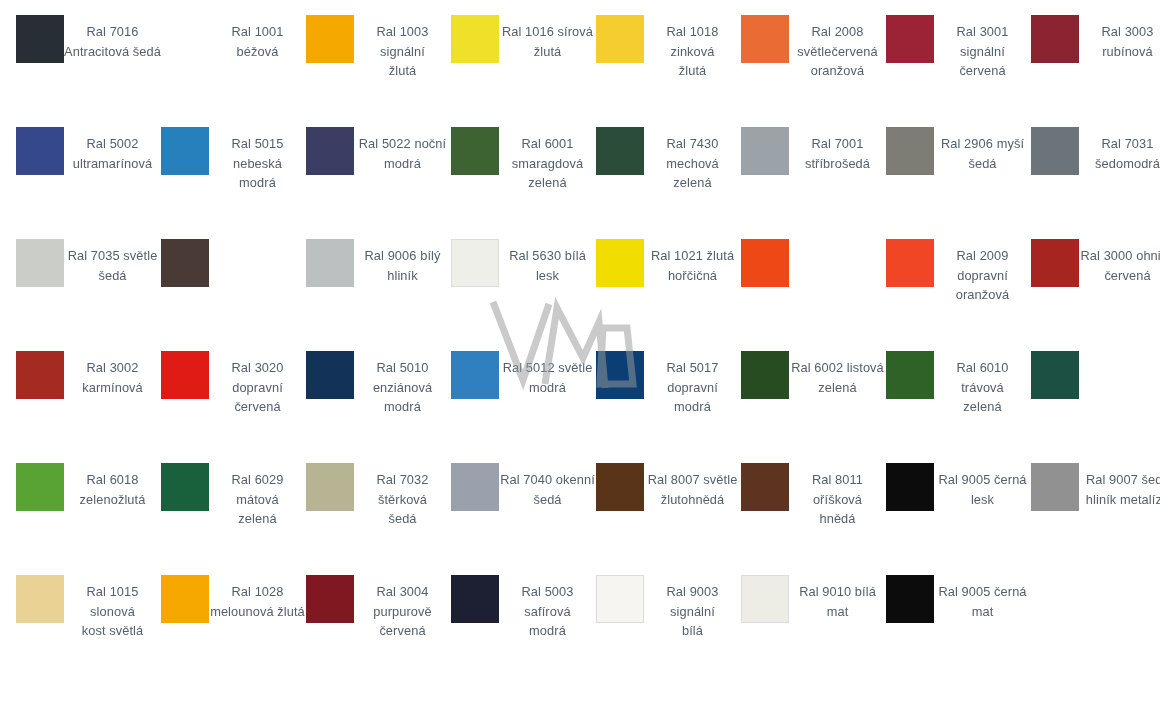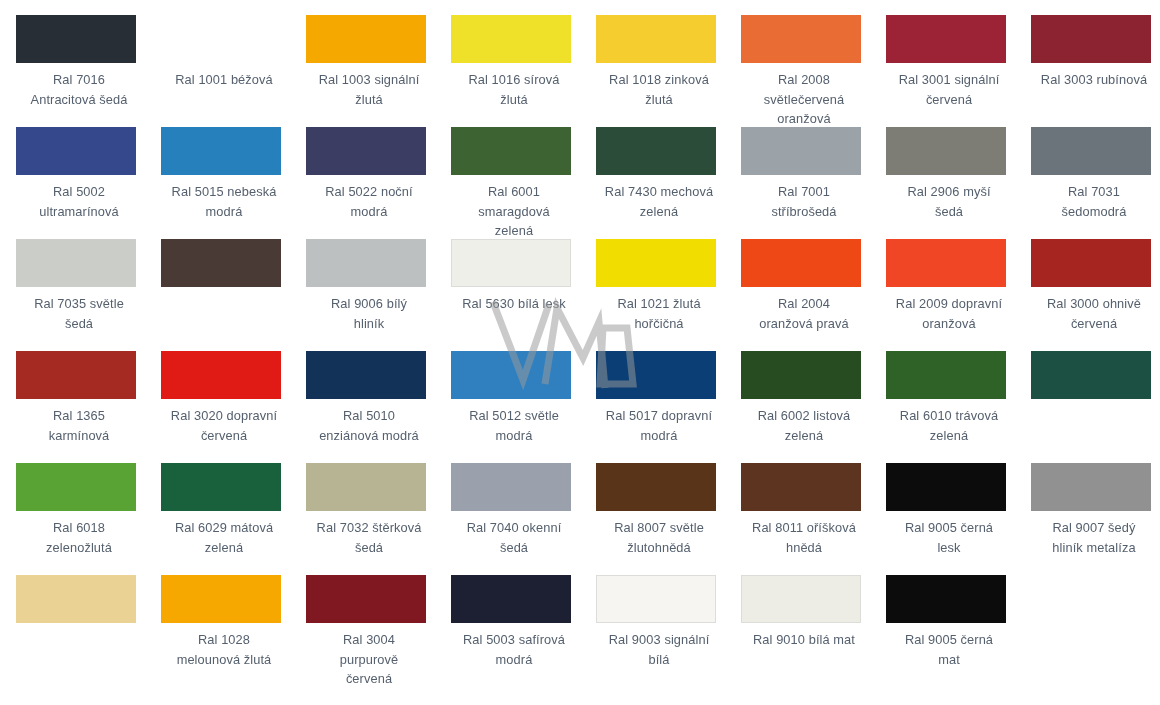--- a/index.html
+++ b/index.html
@@ -22,21 +22,21 @@
     grid-template-columns: repeat(8, 145px);
     grid-auto-rows: 112px;
     padding: 15px 0 0 16px;
     position: relative;
     z-index: 1;
   }
 
   .swatch-cell {
     width: 145px;
     display: flex;
-    flex-direction: column;
+    flex-direction: row;
     align-items: flex-start;
   }
 
   .swatch-chip {
     width: 120px;
     height: 48px;
     flex: 0 0 48px;
   }
   .swatch-chip.bordered {
     border: 1px solid #dcdcd8;
@@ -167,36 +167,34 @@
       <div class="swatch-chip bordered" style="background-color: rgb(239, 239, 233);"></div>
       <div class="swatch-label">Ral 5630 bílá lesk</div>
     </div>
     <div class="swatch-cell">
       <div class="swatch-chip" style="background-color: rgb(242, 221, 0);"></div>
       <div class="swatch-label">Ral 1021 žlutá
 hořčičná</div>
     </div>
     <div class="swatch-cell">
       <div class="swatch-chip" style="background-color: rgb(239, 72, 23);"></div>
-      <div class="swatch-label">Ral 2004
-oranžová pravá</div>
     </div>
     <div class="swatch-cell">
       <div class="swatch-chip" style="background-color: rgb(240, 70, 38);"></div>
       <div class="swatch-label">Ral 2009 dopravní
 oranžová</div>
     </div>
     <div class="swatch-cell">
       <div class="swatch-chip" style="background-color: rgb(166, 37, 33);"></div>
       <div class="swatch-label">Ral 3000 ohnivě
 červená</div>
     </div>
     <div class="swatch-cell">
       <div class="swatch-chip" style="background-color: rgb(165, 42, 34);"></div>
-      <div class="swatch-label">Ral 1365
+      <div class="swatch-label">Ral 3002
 karmínová</div>
     </div>
     <div class="swatch-cell">
       <div class="swatch-chip" style="background-color: rgb(224, 27, 21);"></div>
       <div class="swatch-label">Ral 3020 dopravní
 červená</div>
     </div>
     <div class="swatch-cell">
       <div class="swatch-chip" style="background-color: rgb(18, 50, 87);"></div>
       <div class="swatch-label">Ral 5010
@@ -260,20 +258,22 @@
       <div class="swatch-label">Ral 9005 černá
 lesk</div>
     </div>
     <div class="swatch-cell">
       <div class="swatch-chip" style="background-color: rgb(145, 145, 145);"></div>
       <div class="swatch-label">Ral 9007 šedý
 hliník metalíza</div>
     </div>
     <div class="swatch-cell">
       <div class="swatch-chip" style="background-color: rgb(233, 210, 148);"></div>
+      <div class="swatch-label">Ral 1015 slonová
+kost světlá</div>
     </div>
     <div class="swatch-cell">
       <div class="swatch-chip" style="background-color: rgb(246, 168, 0);"></div>
       <div class="swatch-label">Ral 1028
 melounová žlutá</div>
     </div>
     <div class="swatch-cell">
       <div class="swatch-chip" style="background-color: rgb(128, 24, 33);"></div>
       <div class="swatch-label">Ral 3004
 purpurově

